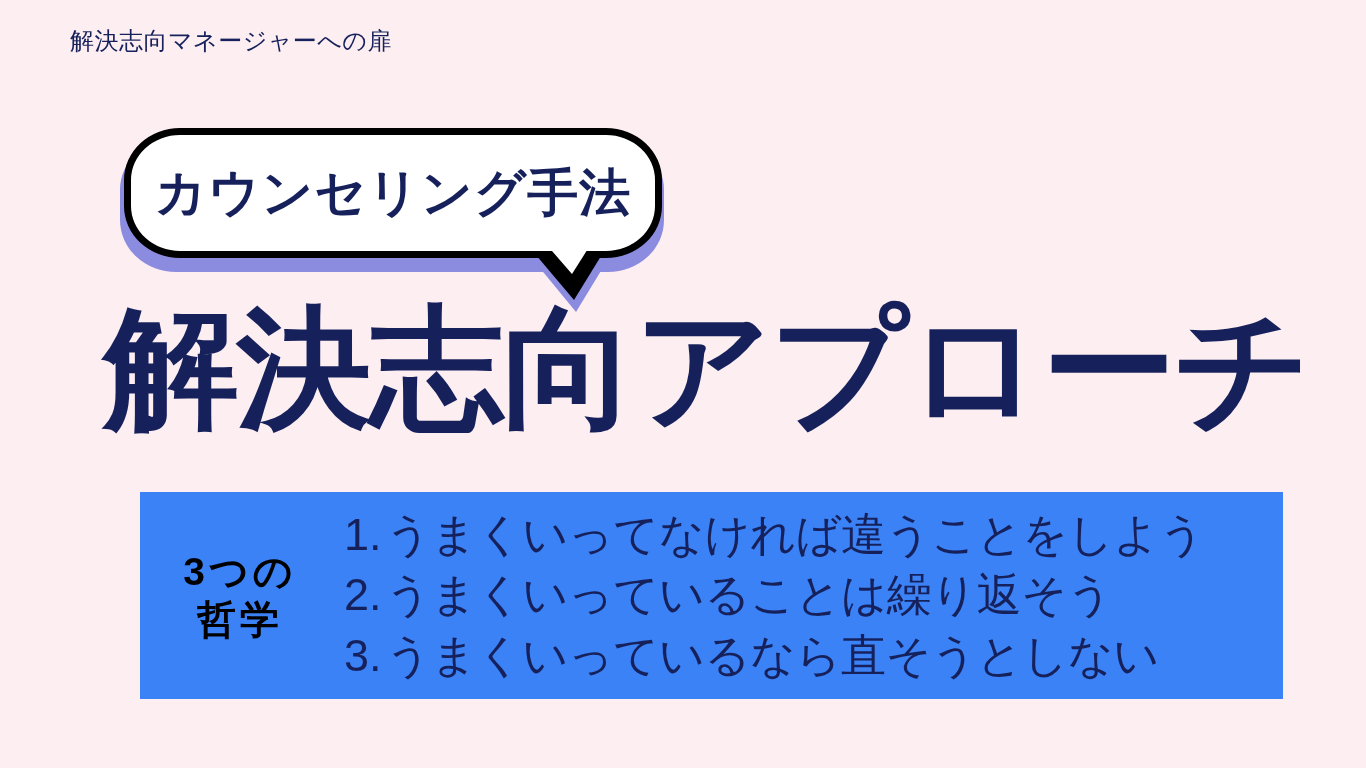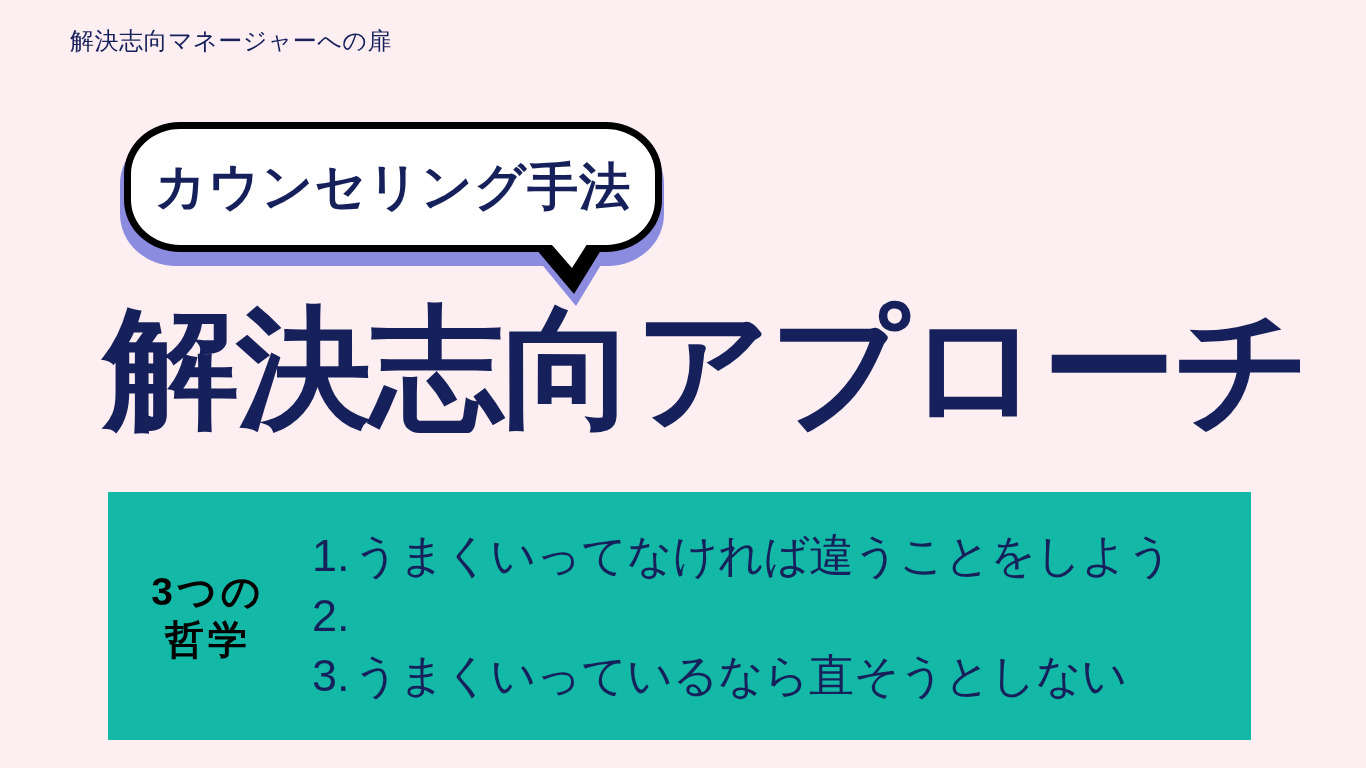--- a/index.html
+++ b/index.html
@@ -32,21 +32,21 @@
     line-height: 1.25;
     color: #16215c;
     letter-spacing: 0.5px;
     white-space: nowrap;
   }
 
   
   .bubble-wrap {
     position: absolute;
     left: 118px;
-    top: 118px;
+    top: 124px;
     width: 560px;
     height: 190px;
   }
   .bubble-shadow {
     position: absolute;
     left: 2px;
     top: 14px;
     width: 544px;
     height: 134px;
     background: #8b8ce0;
@@ -123,25 +123,25 @@
     line-height: 1.1;
     letter-spacing: -2px;
     white-space: nowrap;
     transform: scaleX(1.02);
     transform-origin: left center;
   }
 
   
   .panel {
     position: absolute;
-    left: 108px;
+    left: 140px;
     top: 492px;
     width: 1143px;
-    height: 248px;
-    background: #14b8a6;
+    height: 207px;
+    background: #3b82f6;
     display: flex;
     align-items: center;
   }
   .panel-label {
     width: 200px;
     flex: 0 0 200px;
     text-align: center;
     font-size: 39px;
     font-weight: bold;
     color: #000000;
@@ -201,20 +201,21 @@
 
     <div class="panel-list">
 
       <div class="list-row">
         <span class="list-num">1.</span>
         <span class="list-text">うまくいってなければ違うことをしよう</span>
       </div>
 
       <div class="list-row">
         <span class="list-num">2.</span>
+        <span class="list-text">うまくいっていることは繰り返そう</span>
       </div>
 
       <div class="list-row">
         <span class="list-num">3.</span>
         <span class="list-text">うまくいっているなら直そうとしない</span>
       </div>
 
     </div>
   </div>
 

